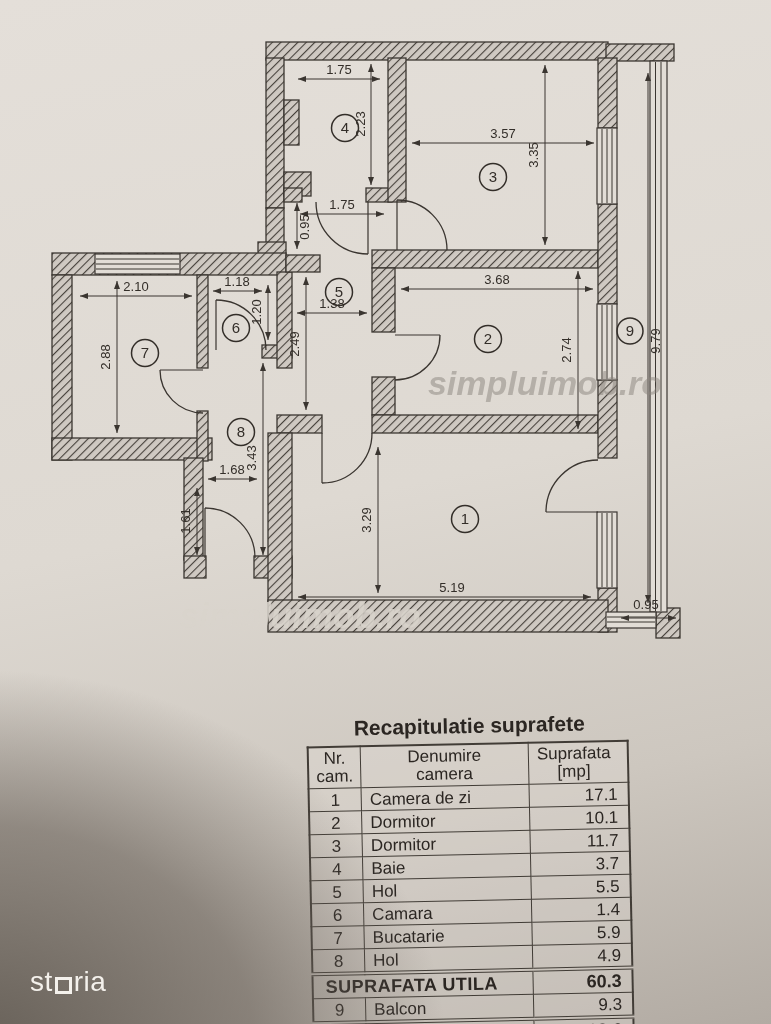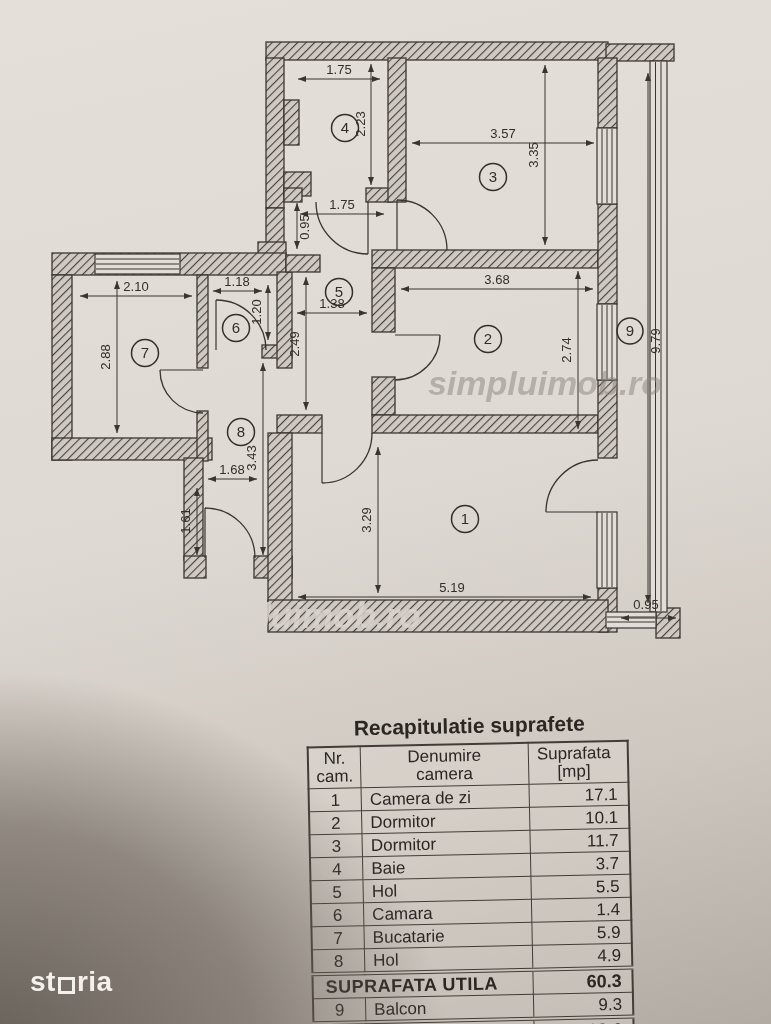--- a/index.html
+++ b/index.html
@@ -39,21 +39,21 @@
   th{font-size:17px;font-weight:normal;line-height:18px;padding:2px 2px;color:#2b2622;}
   td{font-size:17px;line-height:19px;padding:1px 4px;color:#2b2622;height:20px;}
   .cell-nr{width:46px;text-align:center;}
   .cell-name{width:178px;text-align:left;padding-left:8px;}
   .cell-area{width:88px;text-align:right;padding-right:10px;}
   .total-row td{border-top:4px double #413c36;font-weight:bold;font-size:18px;}
   .total-label{text-align:left;padding-left:12px;letter-spacing:.5px;}
   
   .storia{
     position:absolute;left:30px;top:966px;z-index:6;display:flex;align-items:center;
-    font-weight:bold;font-size:28px;color:#f4f1ec;letter-spacing:.5px;
+    font-weight:normal;font-size:28px;color:#f4f1ec;letter-spacing:.5px;
   }
   .storia .sq{display:inline-block;width:11px;height:11px;border:3.5px solid #f4f1ec;margin:6px 2px 0 2px;}
 </style>
 </head>
 <body>
 
 <svg width="771" height="700" viewBox="0 0 771 700">
   <defs>
     <pattern id="hatch" width="6" height="6" patternUnits="userSpaceOnUse" patternTransform="rotate(45)">
       <rect width="6" height="6" fill="#cfc9c2"></rect>

